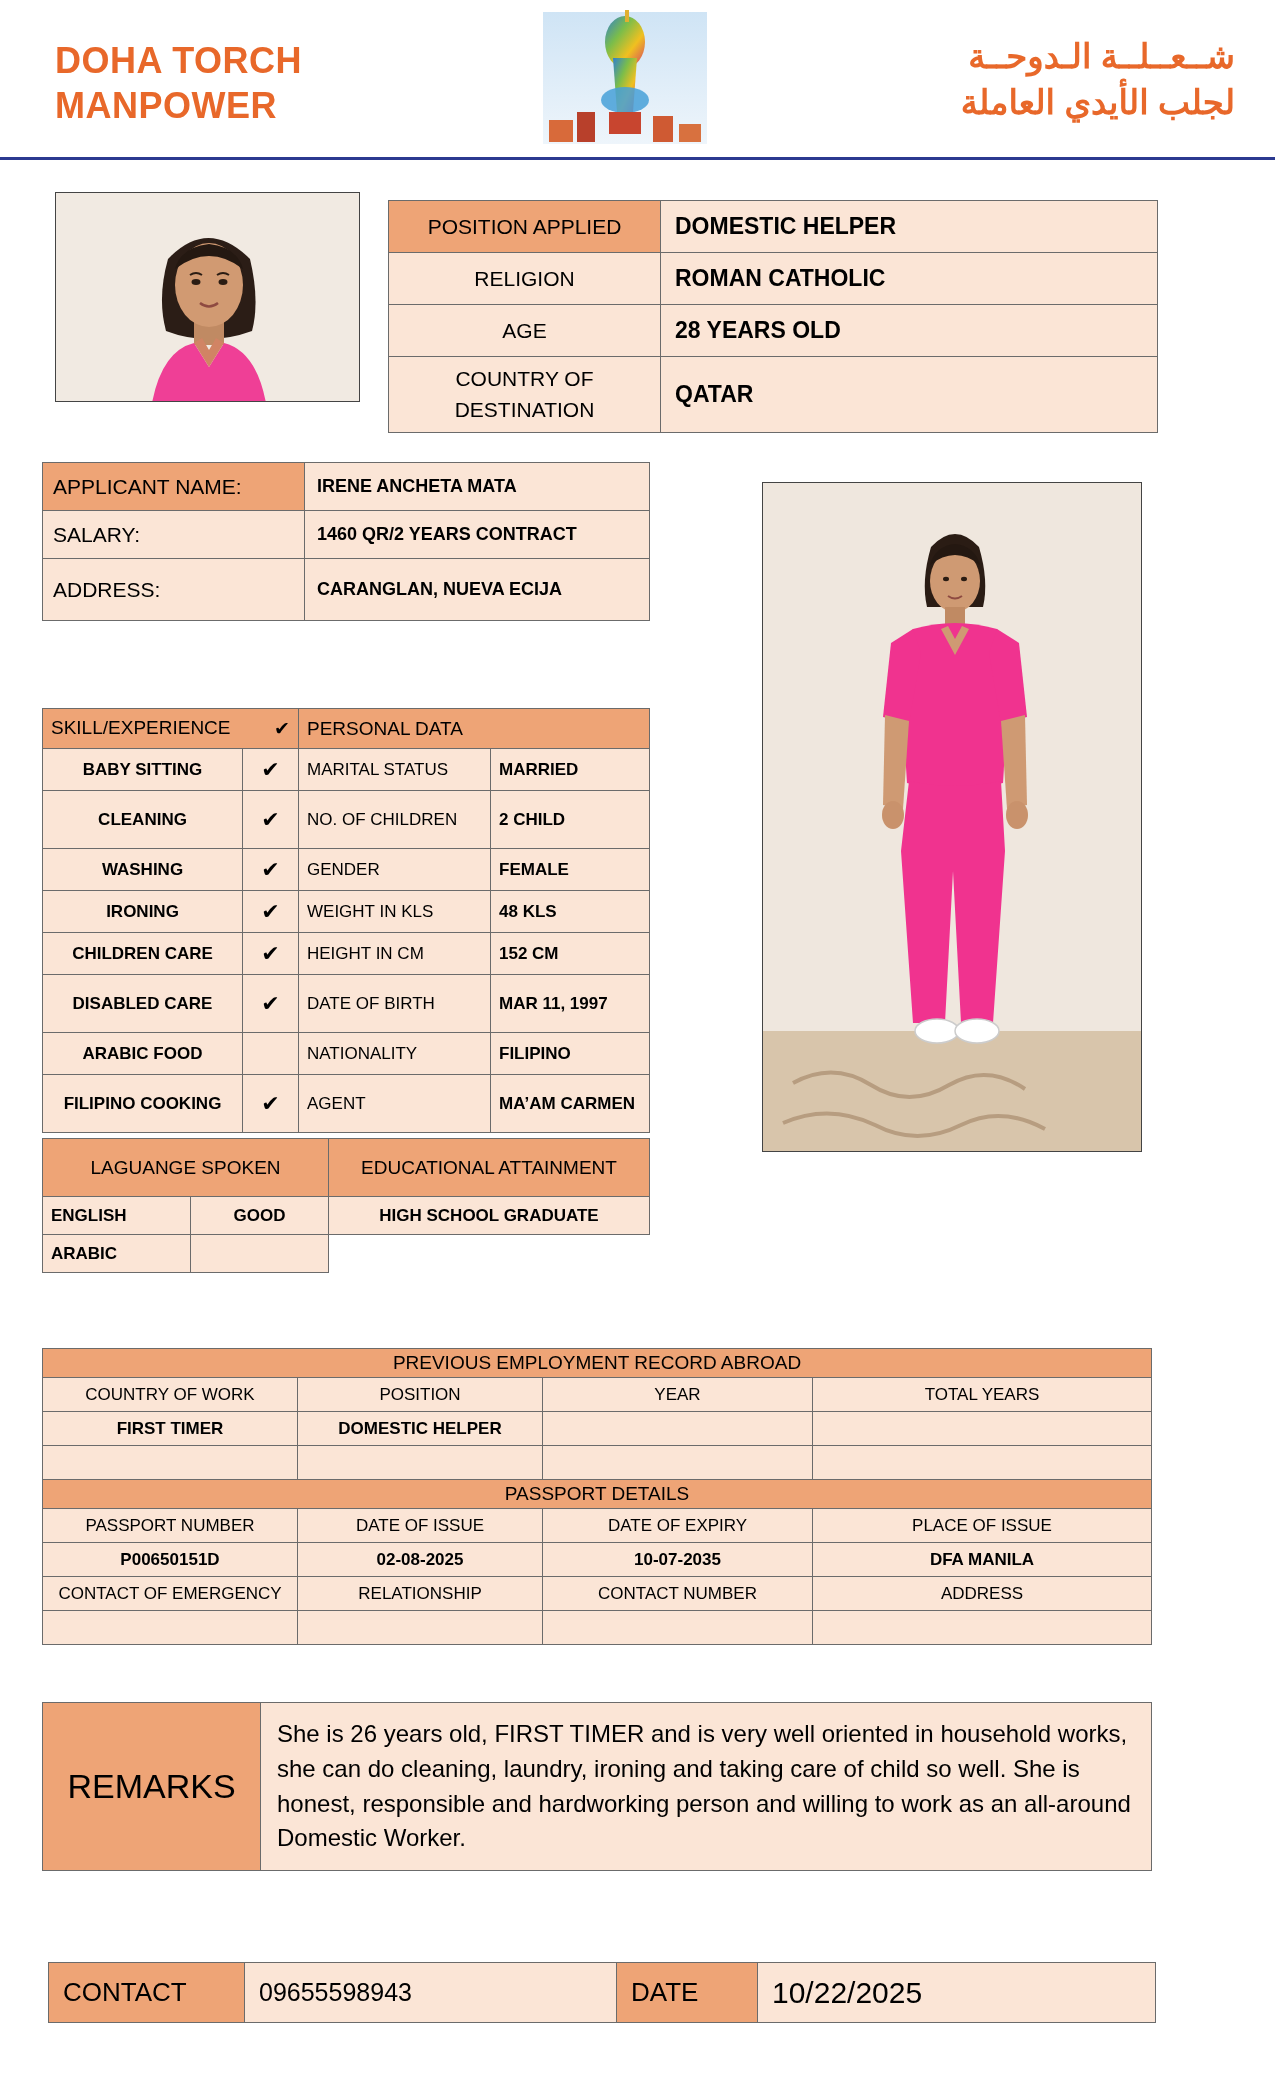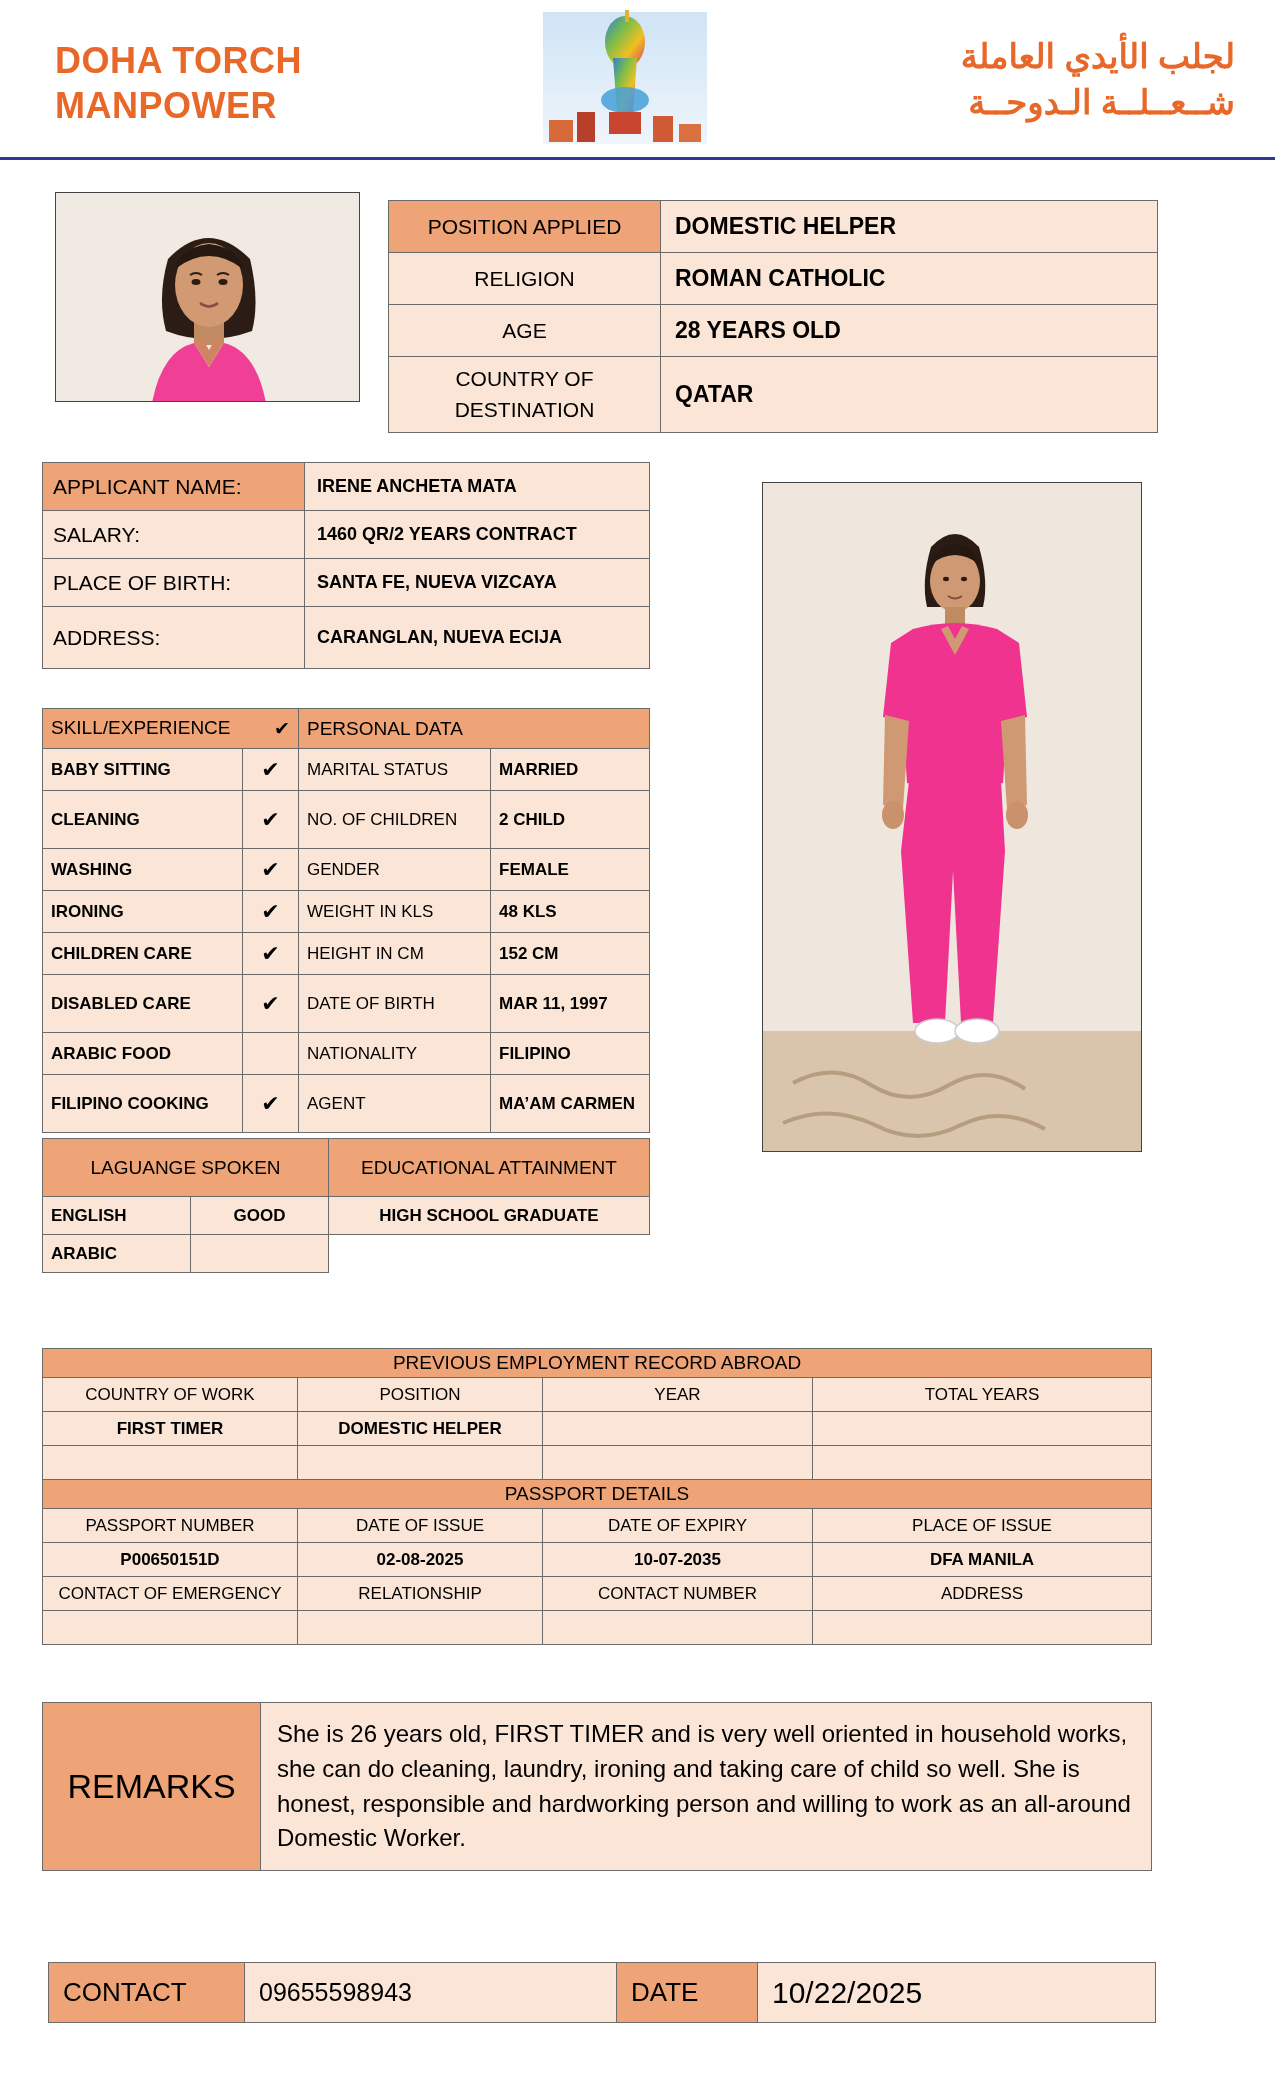--- a/index.html
+++ b/index.html
@@ -91,21 +91,21 @@
   .applicant tr:first-child td.label { background: #eea476; }
 
   
   .skills {
     position: absolute;
     left: 42px;
     top: 708px;
     width: 608px;
   }
   .skills td { font-size: 17px; padding: 4px 8px; height: 42px; }
-  .skills td.skill { width: 200px; font-weight: bold; }
+  .skills td.skill { width: 200px; font-weight: bold; text-align: center; }
   .skills td.chk { width: 56px; text-align: center; font-size: 22px; }
   .skills td.pd { width: 192px; }
   .skills td.pv { font-weight: bold; }
   .skills .head td { background: #eea476; font-weight: normal; font-size: 19px; height: 40px; margin-top: 36px; }
   .spread { display: flex; justify-content: space-between; }
 
   
   .lang {
     position: absolute;
     left: 42px;
@@ -210,22 +210,22 @@
       <rect x="84" y="104" width="32" height="22" fill="#c8452f"></rect>
       <rect x="24" y="112" width="24" height="22" fill="#d86a3a"></rect>
       <rect x="52" y="104" width="18" height="30" fill="#b8402b"></rect>
       <rect x="128" y="108" width="20" height="26" fill="#cf5a33"></rect>
       <rect x="154" y="116" width="22" height="18" fill="#d8713f"></rect>
       <rect x="100" y="2" width="4" height="12" fill="#e0b030"></rect>
     </svg>
   </div>
 
   <div class="arabic-title">
+    <div>شــعــلــة الـدوحــة</div>
     <div>لجلب الأيدي العاملة</div>
-    <div>شــعــلــة الـدوحــة</div>
   </div>
 </div>
 
 <div class="photo-main">
   <svg viewBox="0 0 305 210" width="305" height="210" aria-hidden="true">
     <rect width="305" height="210" fill="#efe8e0"></rect>
     <rect x="0" y="0" width="305" height="210" fill="#f1eae2"></rect>
 
     <path d="M112 66 q40 -42 82 0 q10 42 2 72 q-44 16 -86 0 q-9 -33 2 -72Z" fill="#2b1d16"></path>
 
@@ -270,24 +270,20 @@
 
 <table class="applicant">
   <tbody>
       <tr>
     <td class="label">APPLICANT NAME:</td>
     <td class="value lite">IRENE ANCHETA MATA</td>
   </tr>
   <tr>
     <td class="label">SALARY:</td>
     <td class="value lite">1460 QR/2 YEARS CONTRACT</td>
-  </tr>
-  <tr>
-    <td class="label">PLACE OF BIRTH:</td>
-    <td class="value lite">SANTA FE, NUEVA VIZCAYA</td>
   </tr>
   <tr>
     <td class="label" style="height:62px;">ADDRESS:</td>
     <td class="value lite" style="height:62px;">CARANGLAN, NUEVA ECIJA</td>
   </tr>
 </tbody>
   </table>
 
 <table class="skills">
   <tbody>

